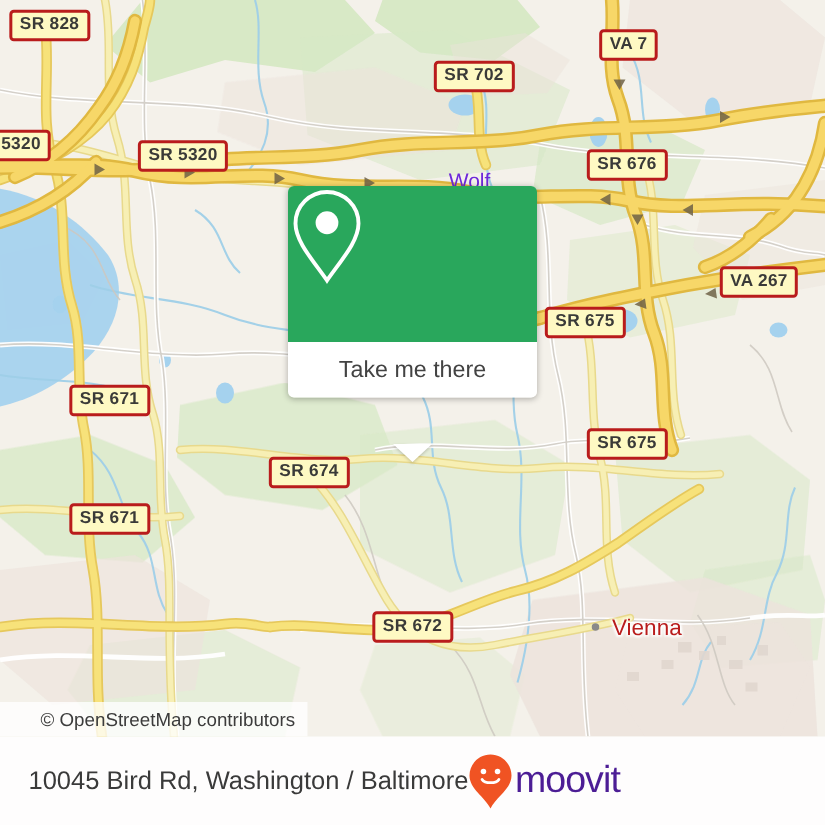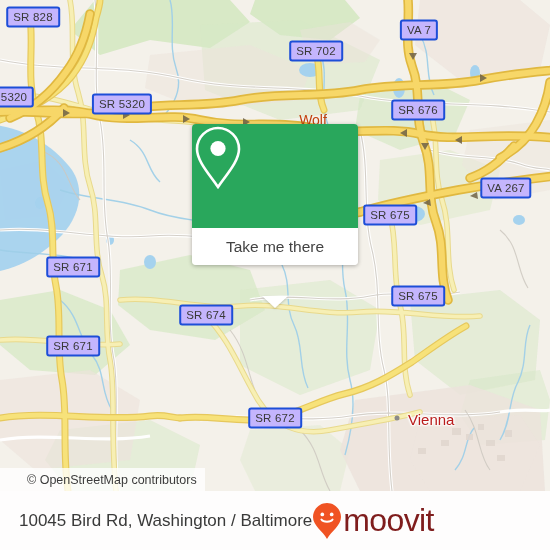--- a/index.html
+++ b/index.html
@@ -4,33 +4,33 @@
 <style>
   html,body{margin:0;padding:0;background:#fff;}
   body{width:550px;height:550px;overflow:hidden;font-family:"Liberation Sans",sans-serif;}
   #app{position:relative;width:550px;height:550px;overflow:hidden;background:#f2efe9;}
 
   
   #map{position:absolute;left:0;top:0;width:550px;height:491px;overflow:hidden;background:#f4f1ea;}
   #map svg{position:absolute;left:0;top:0;}
 
   
-  .shield{position:absolute;background:#c4b5fd;border:2px solid #1d4ed8;border-radius:3px;
-          color:#3a3a38;font-weight:normal;font-size:11.5px;line-height:13px;
+  .shield{position:absolute;background:#fef9c3;border:2px solid #b91c1c;border-radius:3px;
+          color:#3a3a38;font-weight:bold;font-size:11.5px;line-height:13px;
           padding:1.5px 5px 2.5px;white-space:nowrap;
           font-family:"Liberation Sans",sans-serif;letter-spacing:.2px;
           transform:translate(-50%,-50%);box-sizing:border-box;}
 
   
   .place{position:absolute;transform:translate(0,-50%);color:#b91c1c;font-size:15px;
          font-family:"Liberation Sans",sans-serif;white-space:nowrap;
          text-shadow:1px 1px 1.5px #fff,-1px 1px 1.5px #fff,1px -1px 1.5px #fff,-1px -1px 1.5px #fff;}
   .place-dot{position:absolute;width:5px;height:5px;border-radius:50%;background:#8a8a8a;
              transform:translate(-50%,-50%);}
-  .place-faint{position:absolute;transform:translate(-50%,-50%);color:#c2410c;font-size:14px;
+  .place-faint{position:absolute;transform:translate(-50%,-50%);color:#6d28d9;font-size:14px;
          font-family:"Liberation Sans",sans-serif;white-space:nowrap;}
 
   
   #card{position:absolute;left:192px;top:124px;width:166px;
         border-radius:4px;overflow:visible;
         box-shadow:0 1px 4px rgba(0,0,0,.30);}
   #card-top{background:#29a75c;height:104px;border-radius:4px 4px 0 0;
             display:flex;align-items:center;justify-content:center;}
   #card-bottom{background:#fff;height:37px;border-radius:0 0 4px 4px;
                display:flex;align-items:center;justify-content:center;}
@@ -44,21 +44,21 @@
           background:rgba(255,255,255,.78);display:flex;align-items:center;
           padding:0 8px 0 9px;box-sizing:border-box;}
   #attrib span{font-size:12.5px;color:#3c3c3c;font-family:"Liberation Sans",sans-serif;margin-left:18px;}
 
   
   #footer{position:absolute;left:0;top:491px;width:550px;height:59px;
           background:rgba(255,255,255,.88);display:flex;align-items:center;
           padding:0 14px 0 19px;box-sizing:border-box;}
   #address{font-size:17px;color:#3a3a3a;font-family:"Liberation Sans",sans-serif;white-space:nowrap;}
   #logo{display:flex;align-items:center;gap:1px;}
-  #logo-word{font-size:32px;color:#7f1d1d;font-family:"Liberation Sans",sans-serif;
+  #logo-word{font-size:25px;color:#4c1d95;font-family:"Liberation Sans",sans-serif;
              letter-spacing:-0.6px;font-weight:normal;}
 </style>
 </head>
 <body>
 
 <div id="app">
 
   <div id="map">
     <svg width="550" height="491" viewBox="0 0 550 491">
       <defs>

